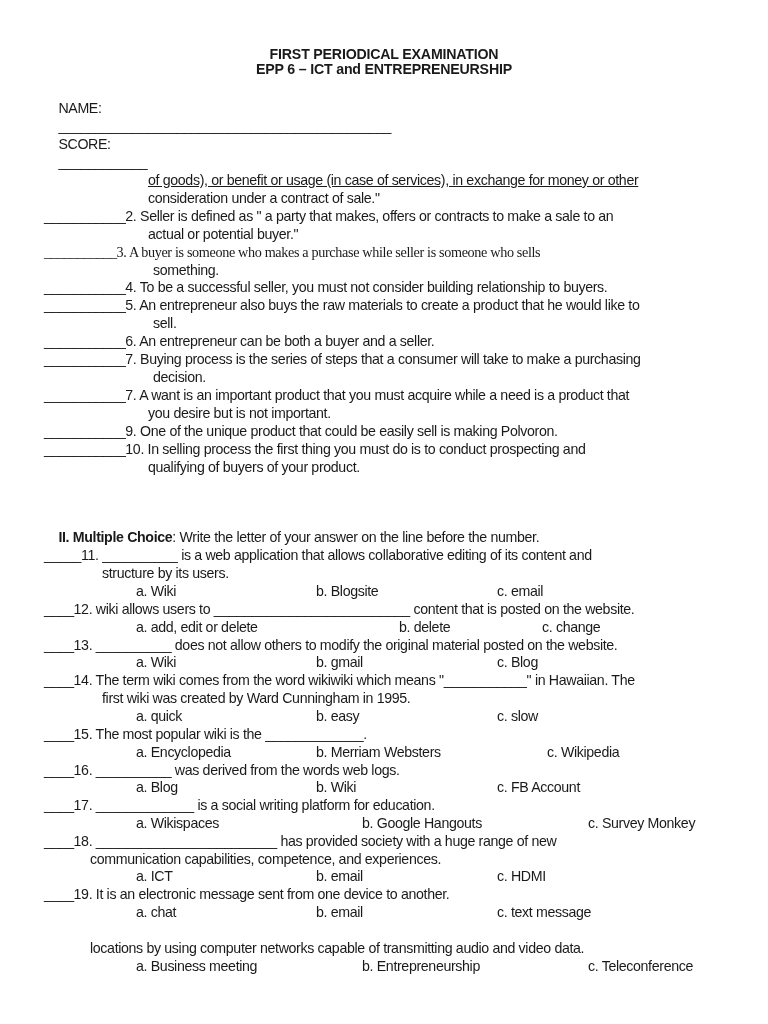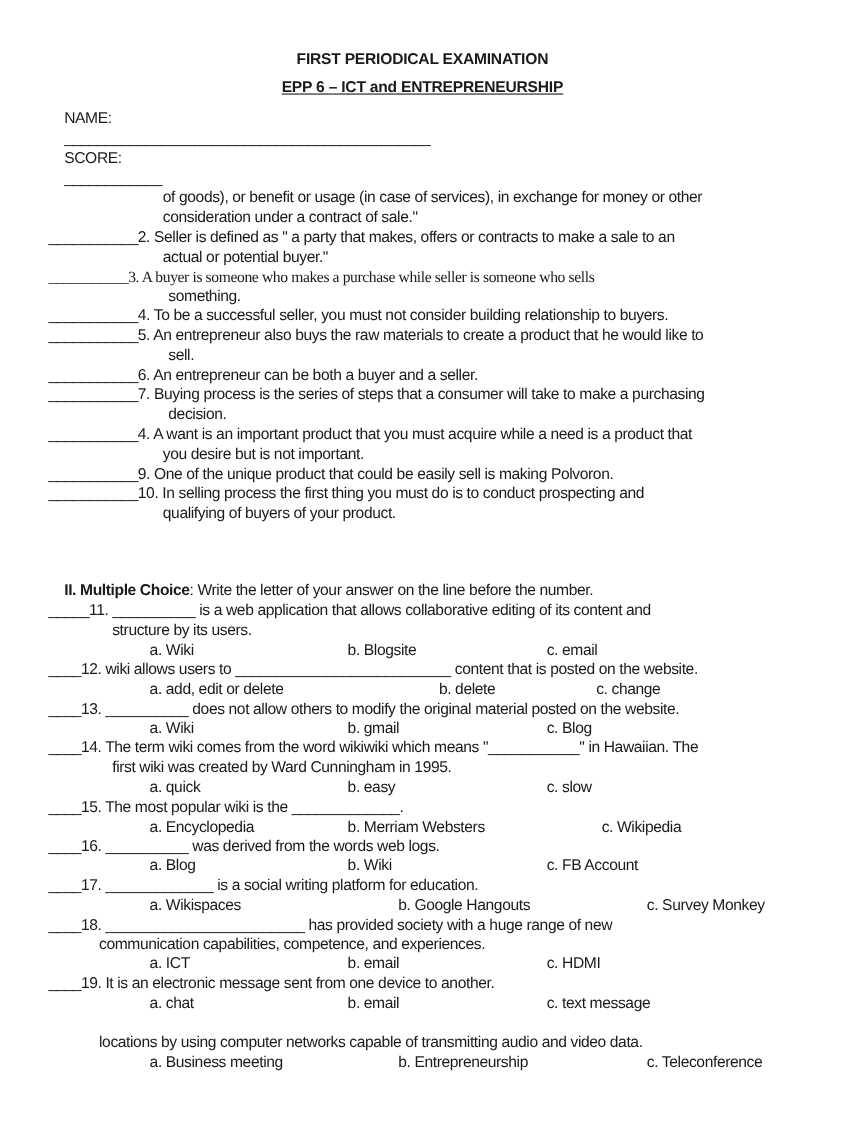--- a/index.html
+++ b/index.html
@@ -14,49 +14,49 @@
     .b { font-weight: bold; }
     .blank { letter-spacing: -0.5px; }
     .txt { letter-spacing: -0.35px; }
   </style>
 </head>
 <body>
 
 <div class="page">
 
   <div class="abs title" style="top:45px;">FIRST PERIODICAL EXAMINATION</div>
-  <div class="abs title" style="top:71px;text-decoration:underline;">EPP 6 – ICT and ENTREPRENEURSHIP</div>
+  <div class="abs title" style="top:60px;">EPP 6 – ICT and ENTREPRENEURSHIP</div>
   <div class="abs txt" style="top:81px; left:44px;">
     <span>NAME:</span>
     <span class="blank">_____________________________________________</span>
     <span>SCORE:</span>
     <span class="blank">____________</span>
   </div>
 
 
-  <div class="abs txt" style="top:171px; left:148px;">of goods), or benefit or usage (in case of services), in exchange for money or other</div>
+  <div class="abs txt" style="top:171px; left:148px;text-decoration:underline;">of goods), or benefit or usage (in case of services), in exchange for money or other</div>
   <div class="abs txt" style="top:189px; left:148px;">consideration under a contract of sale."</div>
 
   <div class="abs txt" style="top:207px; left:44px;"><span class="blank">___________</span><span>2. Seller is defined as " a party that makes, offers or contracts to make a sale to an</span></div>
   <div class="abs txt" style="top:225px; left:148px;">actual or potential buyer."</div>
 
   <div class="abs txt" style="top:243px; left:44px;font-family:Liberation Serif, serif;"><span class="blank">___________</span><span>3. A buyer is someone who makes a purchase while seller is someone who sells</span></div>
   <div class="abs txt" style="top:261px; left:153px;">something.</div>
 
   <div class="abs txt" style="top:278px; left:44px;"><span class="blank">___________</span><span>4. To be a successful seller, you must not consider building relationship to buyers.</span></div>
 
   <div class="abs txt" style="top:296px; left:44px;"><span class="blank">___________</span><span>5. An entrepreneur also buys the raw materials to create a product that he would like to</span></div>
   <div class="abs txt" style="top:314px; left:153px;">sell.</div>
 
   <div class="abs txt" style="top:332px; left:44px;"><span class="blank">___________</span><span>6. An entrepreneur can be both a buyer and a seller.</span></div>
 
   <div class="abs txt" style="top:350px; left:44px;"><span class="blank">___________</span><span>7. Buying process is the series of steps that a consumer will take to make a purchasing</span></div>
   <div class="abs txt" style="top:368px; left:153px;">decision.</div>
 
-  <div class="abs txt" style="top:386px; left:44px;"><span class="blank">___________</span><span>4. A want is an important product that you must acquire while a need is a product that</span></div>
+  <div class="abs txt" style="top:386px; left:44px;"><span class="blank">___________</span><span>7. A want is an important product that you must acquire while a need is a product that</span></div>
   <div class="abs txt" style="top:404px; left:148px;">you desire but is not important.</div>
 
   <div class="abs txt" style="top:422px; left:44px;"><span class="blank">___________</span><span>9. One of the unique product that could be easily sell is making Polvoron.</span></div>
 
   <div class="abs txt" style="top:440px; left:44px;"><span class="blank">___________</span><span>10. In selling process the first thing you must do is to conduct prospecting and</span></div>
   <div class="abs txt" style="top:458px; left:148px;">qualifying of buyers of your product.</div>
 
   <div class="abs txt" style="top:510px; left:44px;">
     <span class="b">II.</span> <span class="b">Multiple Choice</span><span>: Write the letter of your answer on the line before the number.</span>
   </div>

